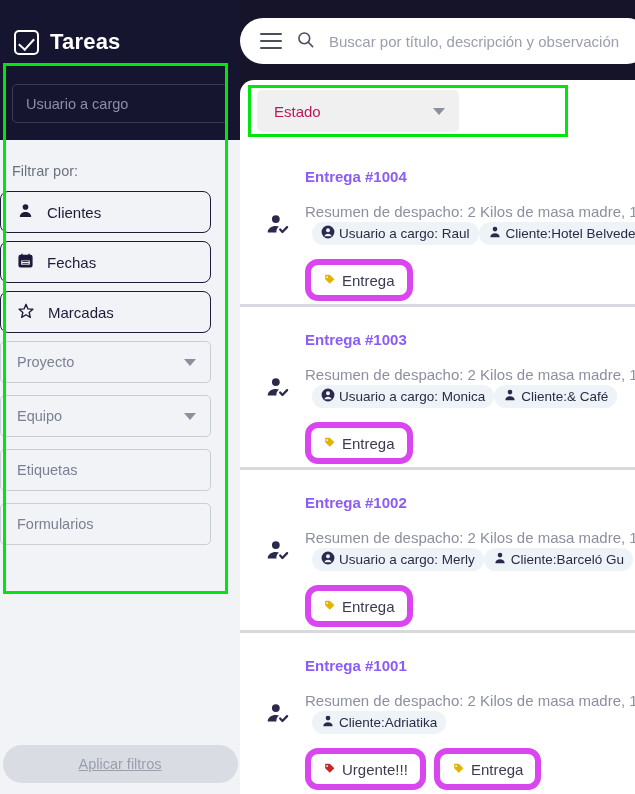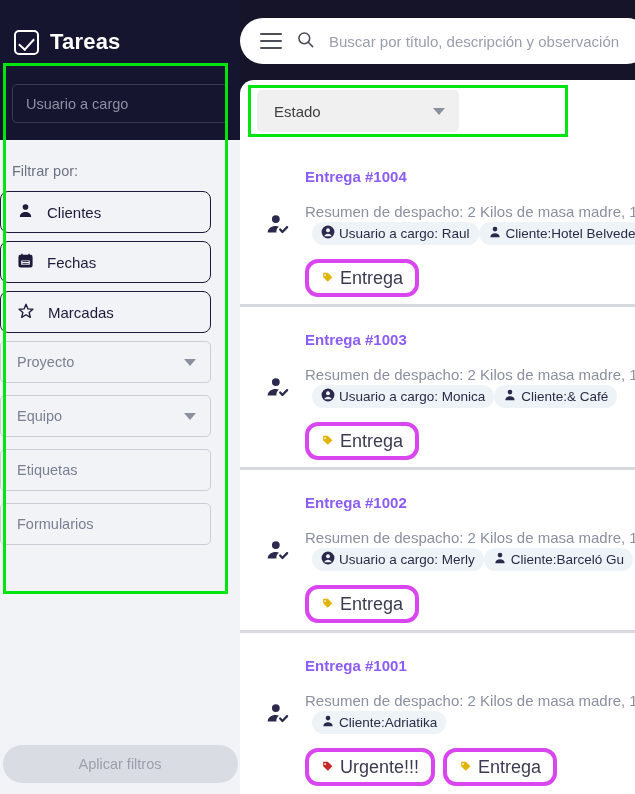--- a/index.html
+++ b/index.html
@@ -131,21 +131,21 @@
     justify-content: center;
     padding-top: 11px;
   }
   .apply-btn {
     width: 235px; height: 38px;
     border: none; border-radius: 19px;
     background: #d9dce2;
     color: #9a9ead;
     font-size: 14.5px;
     font-family: "Liberation Sans", sans-serif;
-    display: flex; align-items: center; justify-content: center;
+    display: flex; align-items: center; justify-content: center; text-decoration: underline;
   }
 
   
   #sb-highlight {
     position: absolute;
     left: 3px; top: 63px;
     width: 225px; height: 531px;
     border: 3px solid #00e510;
     pointer-events: none;
     z-index: 40;
@@ -187,21 +187,21 @@
   }
   .estado-select {
     position: absolute;
     left: 17px; top: 10px;
     width: 202px; height: 42px;
     background: #f0f0f0;
     border-radius: 5px;
     display: flex; align-items: center;
     justify-content: space-between;
     padding: 0 14px 0 17px;
-    color: #404040;
+    color: #be185d;
     font-size: 15px;
   }
 
   #estado-highlight {
     position: absolute;
     left: 8px; top: 85px;
     width: 320px; height: 52px;
     border: 3px solid #00e510;
     pointer-events: none;
     z-index: 40;
@@ -251,28 +251,28 @@
     gap: 4px;
     padding: 0 9px;
     color: #2a2a45;
     font-size: 13.5px;
   }
   .tags-row {
     margin-left: 65px; margin-top: 14px;
     display: flex; gap: 8px;
   }
   .tag {
-    border: 4px solid #d946ef;
+    border: 6px solid #d946ef;
     border-radius: 13px;
     height: 25px;
     display: flex; align-items: center;
     gap: 6px;
     padding: 15px 12px;
     color: #3b3b52;
-    font-size: 18px;
+    font-size: 15px;
   }
 </style>
 </head>
 <body>
 
 <div id="app">
 
   <div id="sidebar">
 
     <div class="sb-dark">

